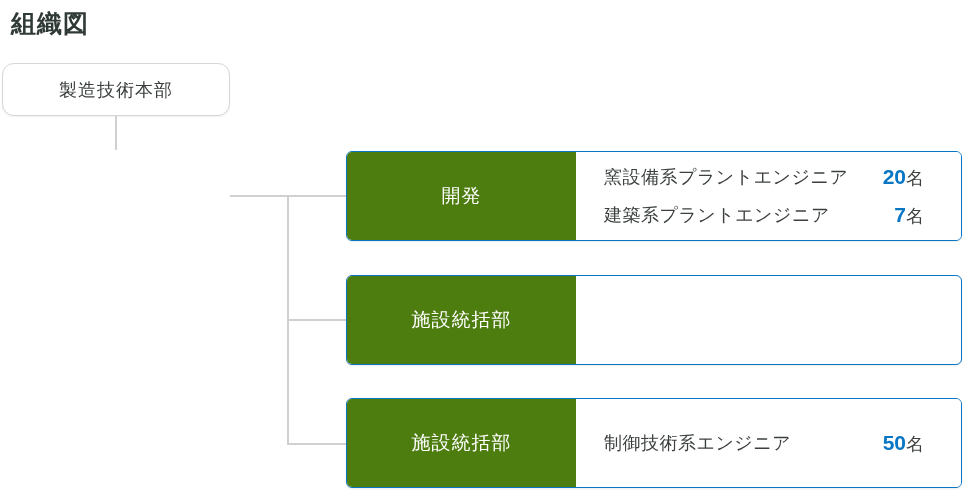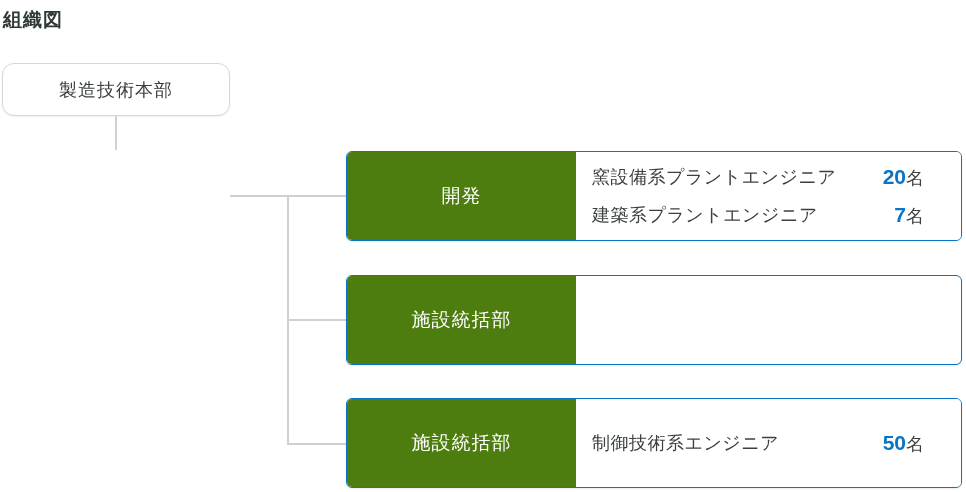--- a/index.html
+++ b/index.html
@@ -10,23 +10,23 @@
   }
   .stage {
     position: relative;
     width: 966px;
     height: 492px;
     background: #ffffff;
     overflow: hidden;
   }
   .title {
     position: absolute;
-    left: 3px;
+    left: 11px;
     top: 7px;
-    font-size: 19px;
+    font-size: 25px;
     font-weight: bold;
     color: #2f3a37;
     letter-spacing: 1px;
   }
   .box {
     position: absolute;
     display: flex;
     align-items: center;
     justify-content: center;
     border-radius: 12px;
@@ -97,21 +97,21 @@
     font-weight: 500;
     letter-spacing: 1px;
   }
   .row-body {
     flex: 1;
     background: #ffffff;
     display: flex;
     flex-direction: column;
     justify-content: center;
     gap: 13px;
-    padding: 0 37px 0 16px;
+    padding: 0 37px 0 28px;
   }
   .entry {
     display: flex;
     align-items: center;
   }
   .role {
     flex: 1;
     font-size: 18px;
     font-weight: 500;
     color: #3b403f;

